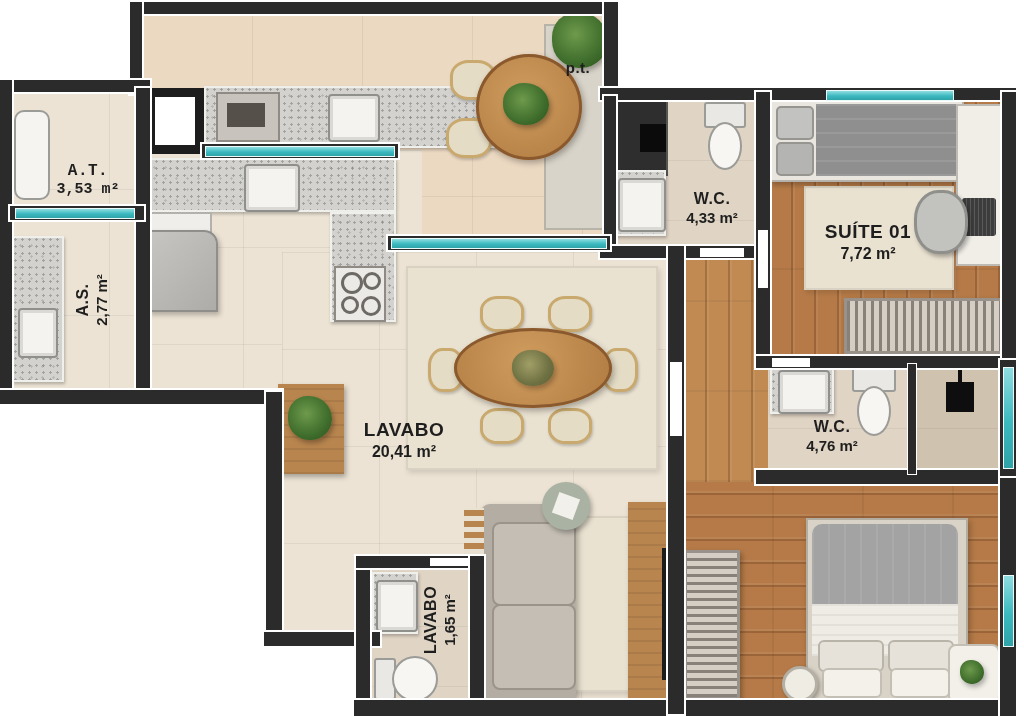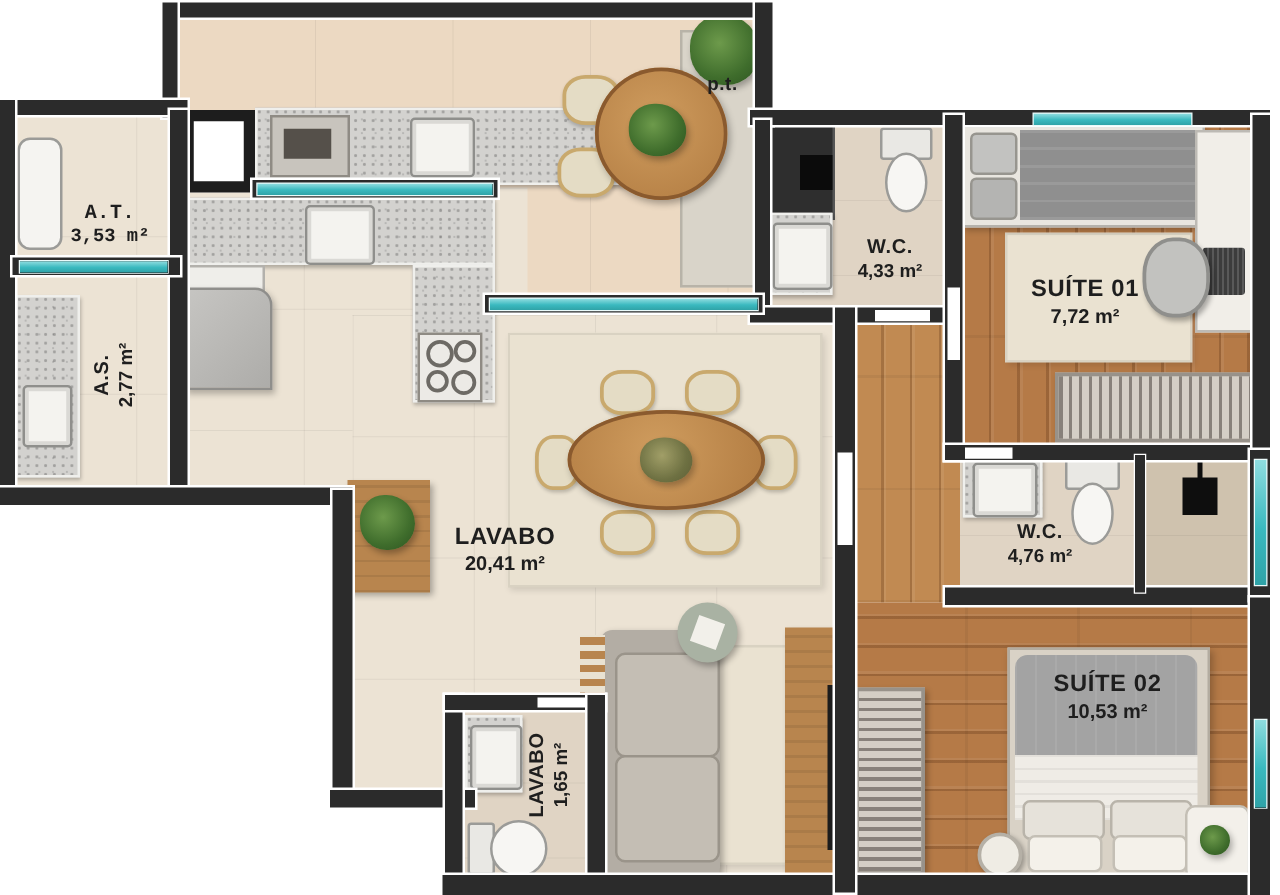--- a/index.html
+++ b/index.html
@@ -234,24 +234,20 @@
     <div class="larea">4,33 m²</div>
   </div>
   <div class="lbl" style="left:868px;top:242px;">
     <div class="lname">SUÍTE 01</div>
     <div class="larea">7,72 m²</div>
   </div>
   <div class="lbl sm" style="left:832px;top:436px;">
     <div class="lname">W.C.</div>
     <div class="larea">4,76 m²</div>
   </div>
-  <div class="lbl" style="left:886px;top:558px;">
-    <div class="lname">SUÍTE 02</div>
-    <div class="larea">10,53 m²</div>
-  </div>
   <div class="lbl" style="left:404px;top:440px;">
     <div class="lname">LAVABO</div>
     <div class="larea">20,41 m²</div>
   </div>
   <div class="lbl sm rot" style="left:440px;top:620px;">
     <div class="lname">LAVABO</div>
     <div class="larea">1,65 m²</div>
   </div>
   <div class="lbl sm" style="left:578px;top:68px;">
     <div class="lname" style="font-size:15px;">p.t.</div>

